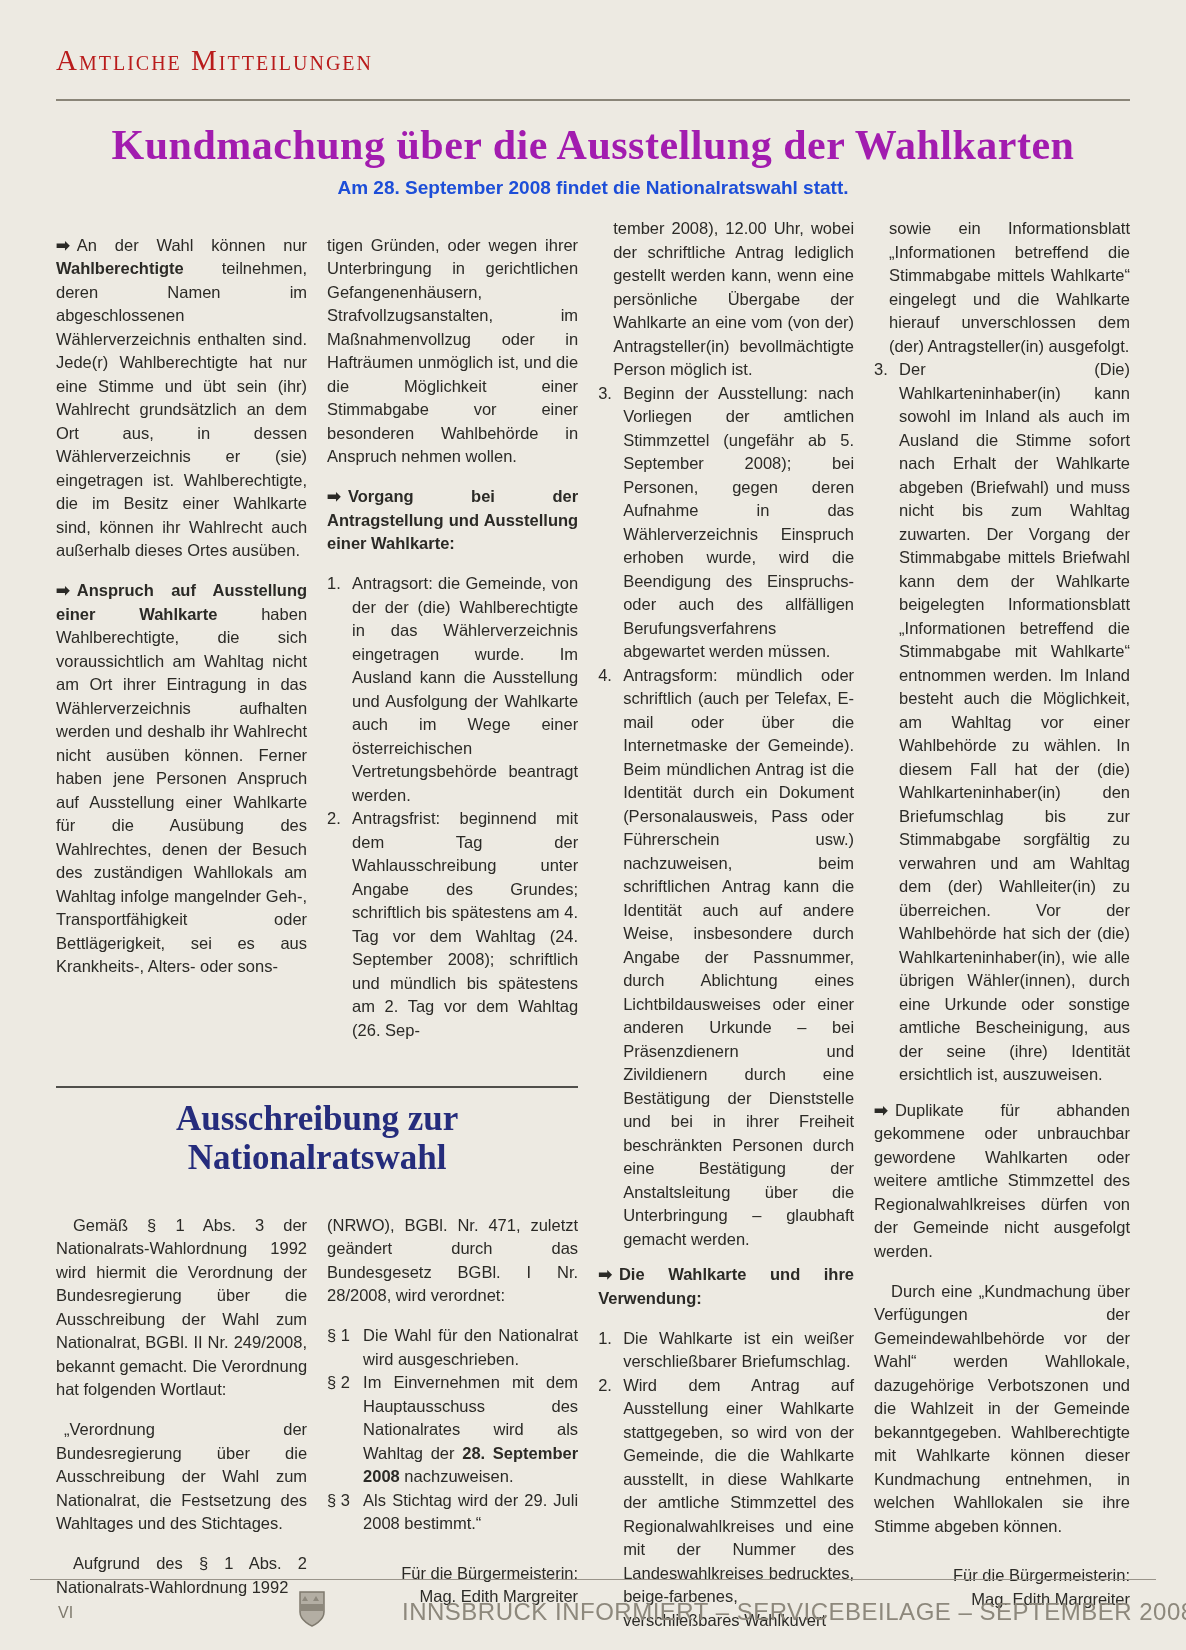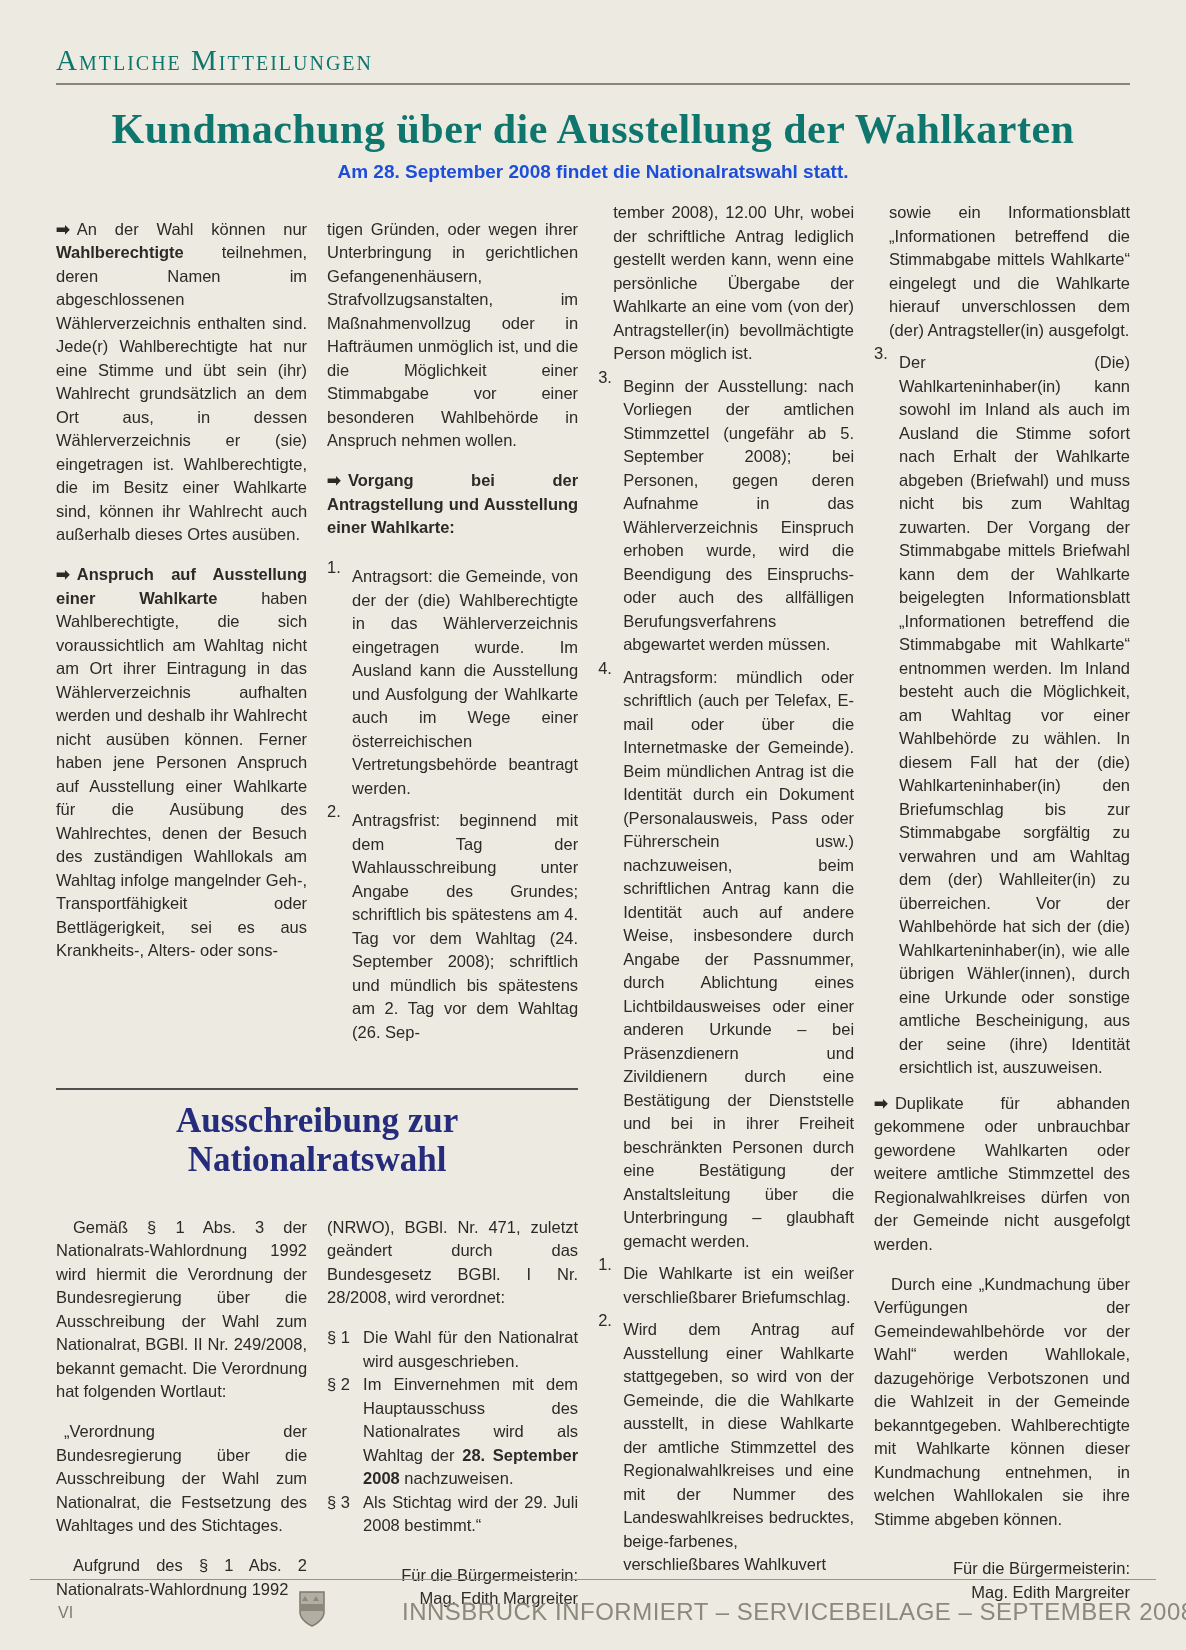--- a/index.html
+++ b/index.html
@@ -15,30 +15,30 @@
     width:1186px; height:1650px;
     box-sizing:border-box;
     padding:44px 56px 0 56px;
   }
   
   .kicker {
     font-family:"Liberation Serif", serif;
     font-variant:small-caps;
     font-size:29px;
     letter-spacing:2px;
-    color:#0f766e;
-    padding-bottom:6px;
+    color:#b91c1c;
+    padding-bottom:22px;
     border-bottom:2px solid #8a8578;
   }
   .title {
     text-align:center;
     font-family:"Liberation Serif", serif;
     font-weight:bold;
     font-size:42px;
-    color:#0f766e;
+    color:#a21caf;
     margin:20px 0 8px 0;
     letter-spacing:0.5px;
   }
   .subtitle {
     text-align:center;
     font-weight:bold;
     font-size:19px;
     color:#1d4ed8;
     margin-bottom:18px;
   }
@@ -46,21 +46,21 @@
   .cols { display:flex; gap:20px; }
   .left-half { flex:2.04; min-width:0; }
   .two-col { display:flex; gap:20px; }
   .col { flex:1; min-width:0; font-size:16.5px; line-height:23.5px; }
   .para { text-align:justify; }
   .gap { margin-top:12px; }
   .bighead { font-weight:bold; }
   .arrow { font-weight:bold; margin-right:7px; }
   .li { display:flex; }
   .li .num { width:25px; flex:none; }
-  .li .body { flex:1; text-align:justify; min-width:0;margin-top:9px; }
+  .li .body { flex:1; text-align:justify; min-width:0; }
   .contd { margin-left:15px; text-align:justify; }
   .indent { text-indent:17px; }
   .indent-sm { text-indent:8px; }
   .sig { text-align:right; margin-top:26px; }
   
   .aus-section {
     margin-top:44px;
     border-top:2px solid #504f4b;
     padding-top:12px;
   }
@@ -169,20 +169,21 @@
     <div class="col">
       <div class="contd">tember 2008), 12.00 Uhr, wobei der schriftliche Antrag lediglich gestellt werden kann, wenn eine persönliche Übergabe der Wahlkarte an eine vom (von der) Antragsteller(in) bevollmächtigte Person möglich ist.</div>
       <div class="li">
           <span class="num">3.</span>
           <span class="body">Beginn der Ausstellung: nach Vorliegen der amtlichen Stimmzettel (ungefähr ab 5. September 2008); bei Personen, gegen deren Aufnahme in das Wählerverzeichnis Einspruch erhoben wurde, wird die Beendigung des Einspruchs- oder auch des allfälligen Berufungsverfahrens abgewartet werden müssen.</span>
         </div>
       <div class="li">
           <span class="num">4.</span>
           <span class="body">Antragsform: mündlich oder schriftlich (auch per Telefax, E-mail oder über die Internetmaske der Gemeinde). Beim mündlichen Antrag ist die Identität durch ein Dokument (Personalausweis, Pass oder Führerschein usw.) nachzuweisen, beim schriftlichen Antrag kann die Identität auch auf andere Weise, insbesondere durch Angabe der Passnummer, durch Ablichtung eines Lichtbildausweises oder einer anderen Urkunde – bei Präsenzdienern und Zivildienern durch eine Bestätigung der Dienststelle und bei in ihrer Freiheit beschränkten Personen durch eine Bestätigung der Anstaltsleitung über die Unterbringung – glaubhaft gemacht werden.</span>
         </div>
+      <p class="para gap bighead"><span class="arrow">➡</span><span>Die Wahlkarte und ihre Verwendung:</span></p>
       <div class="li">
           <span class="num">1.</span>
           <span class="body">Die Wahlkarte ist ein weißer verschließbarer Briefumschlag.</span>
         </div>
       <div class="li">
           <span class="num">2.</span>
           <span class="body">Wird dem Antrag auf Ausstellung einer Wahlkarte stattgegeben, so wird von der Gemeinde, die die Wahlkarte ausstellt, in diese Wahlkarte der amtliche Stimmzettel des Regionalwahlkreises und eine mit der Nummer des Landeswahlkreises bedrucktes, beige-farbenes, verschließbares Wahlkuvert</span>
         </div>
     </div>
 

